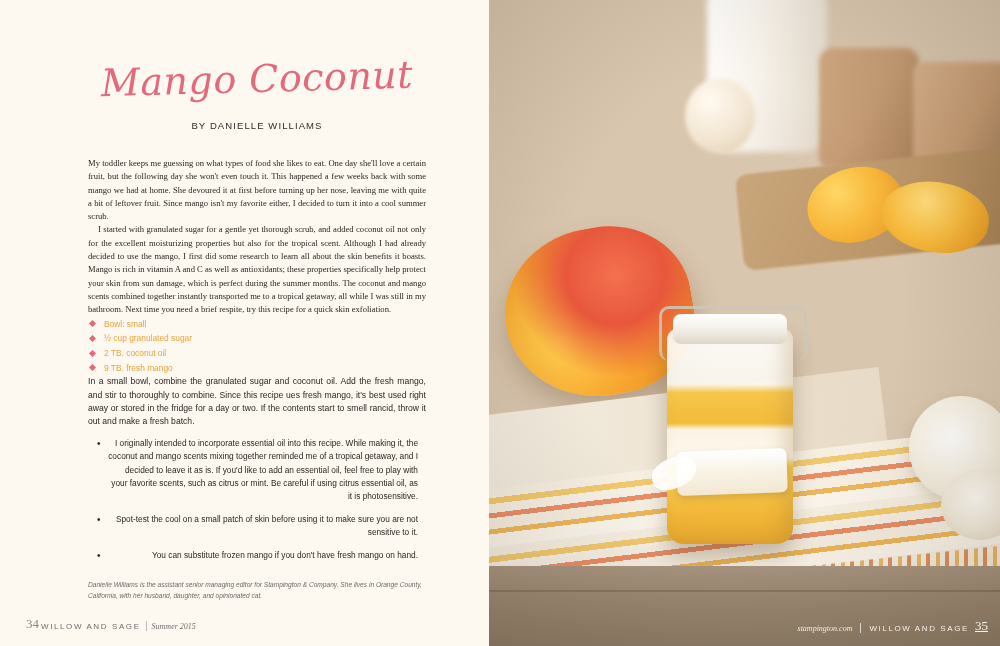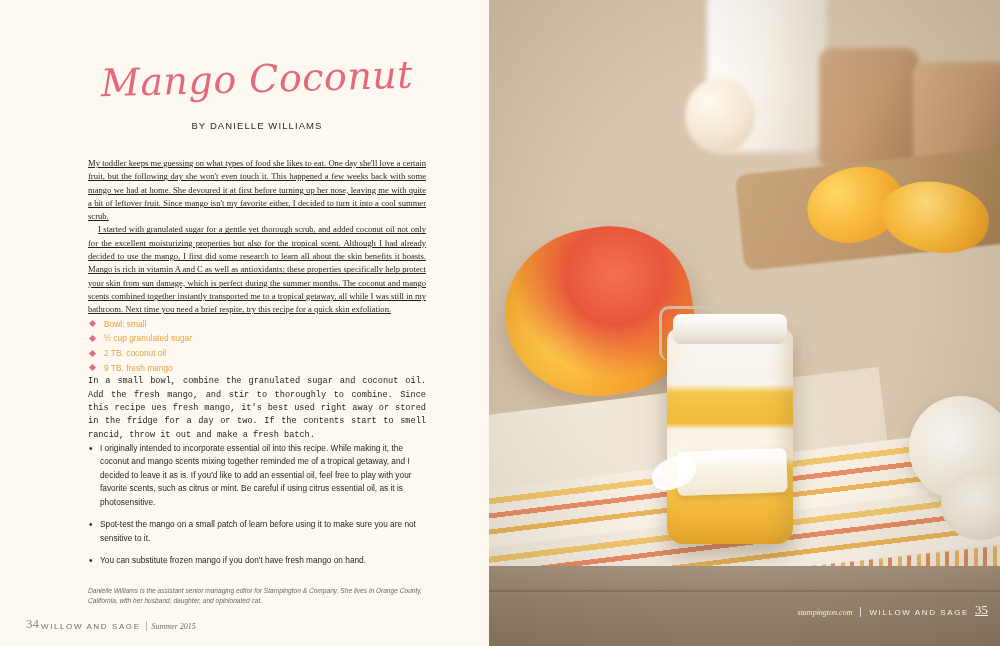--- a/index.html
+++ b/index.html
@@ -66,21 +66,20 @@
     margin-top: 26px;
     font-family: "Liberation Serif", serif;
     font-size: 8.6px;
     line-height: 1.55;
     color: #241f1d;
     text-align: justify;
   }
   .body-copy p {
     margin: 0;
     text-indent: 10px;
-    text-decoration: underline;
   }
   .body-copy p.first {
     text-indent: 0;
   }
   .sec-head {
     font-family: "Liberation Sans", sans-serif;
     font-size: 10px;
     letter-spacing: 2.2px;
     color: #e4697a;
     margin: 22px 0 6px 0;
@@ -104,31 +103,32 @@
   ul.ingredients li .diamond {
     position: absolute;
     left: 2px;
     top: 4.5px;
     width: 5px;
     height: 5px;
     background: #e4697a;
     transform: rotate(45deg);
   }
   .to-make-text {
-    font-family: Liberation Mono, monospace;
+    font-family: Liberation Sans, sans-serif;
     font-size: 8.6px;
     line-height: 1.55;
     color: #241f1d;
     text-align: justify;
     margin: 0;
   }
   ul.notes {
     list-style: none;
-    margin: 0;
+    margin: 8px;
     padding: 0;
+    text-align: right;
   }
   ul.notes li {
     font-family: "Liberation Sans", sans-serif;
     font-size: 8.3px;
     line-height: 1.62;
     color: #2a2724;
     padding-left: 12px;
     position: relative;
     margin-bottom: 9px;
   }
@@ -406,21 +406,21 @@
   .photo-vignette {
     position: absolute;
     inset: 0;
     background: radial-gradient(ellipse at 48% 46%, rgba(0,0,0,0) 45%, rgba(60,40,20,0.17) 100%);
     pointer-events: none;
   }
   
   .footer-right {
     position: absolute;
     right: 12px;
-    bottom: 28px;
+    bottom: 12px;
     display: flex;
     align-items: flex-end;
     gap: 6px;
     color: #ffffff;
   }
   .footer-url {
     font-family: "Liberation Serif", serif;
     font-style: italic;
     font-size: 8px;
     color: #f3ece2;
@@ -475,21 +475,21 @@
         <li><span class="diamond"></span><span>2 TB. coconut oil</span></li>
         <li><span class="diamond"></span><span>9 TB. fresh mango</span></li>
       </ul>
 
       <div class="sec-head rose">TO MAKE</div>
       <p class="to-make-text">In a small bowl, combine the granulated sugar and coconut oil. Add the fresh mango, and stir to thoroughly to combine. Since this recipe ues fresh mango, it's best used right away or stored in the fridge for a day or two. If the contents start to smell rancid, throw it out and make a fresh batch.</p>
 
       <div class="sec-head rose">NOTES</div>
       <ul class="notes">
         <li>I originally intended to incorporate essential oil into this recipe. While making it, the coconut and mango scents mixing together reminded me of a tropical getaway, and I decided to leave it as is. If you'd like to add an essential oil, feel free to play with your favorite scents, such as citrus or mint. Be careful if using citrus essential oil, as it is photosensitive.</li>
-        <li>Spot-test the mango on a small patch of learn before using it to make sure you are not sensitive to it.</li>
+        <li>Spot-test the cool on a small patch of skin before using it to make sure you are not sensitive to it.</li>
         <li>You can substitute frozen mango if you don't have fresh mango on hand.</li>
       </ul>
 
       <div class="bio">Danielle Williams is the assistant senior managing editor for Stampington &amp; Company. She lives in Orange County, California, with her husband, daughter, and opinionated cat.</div>
     </div>
 
     <div class="footer-left">
       <span class="folio-num">34</span>
       <span class="footer-mag">WILLOW AND SAGE</span>
       <span class="footer-rule"></span>

